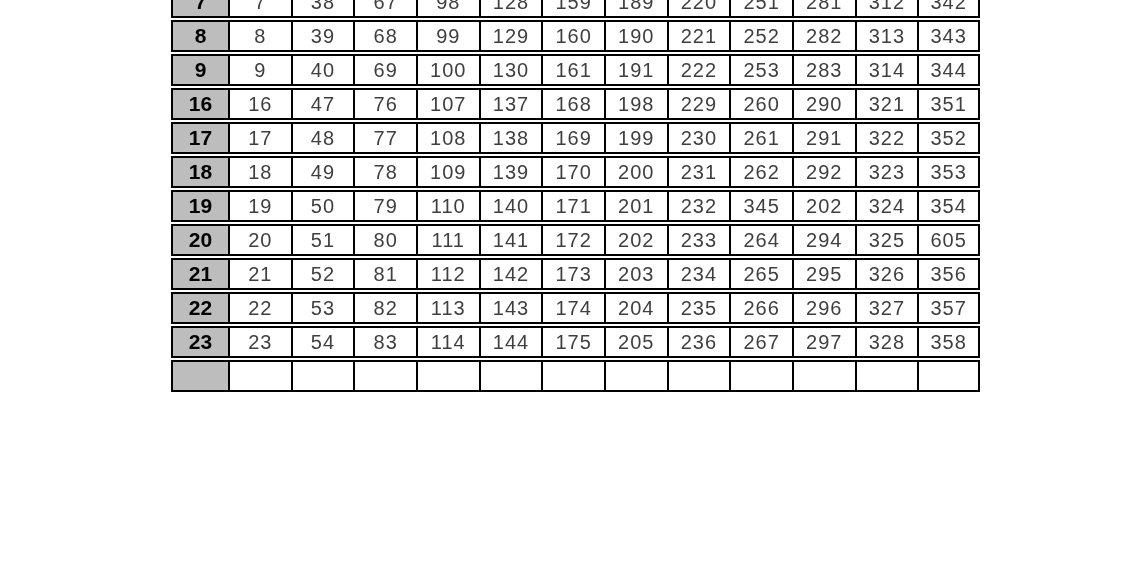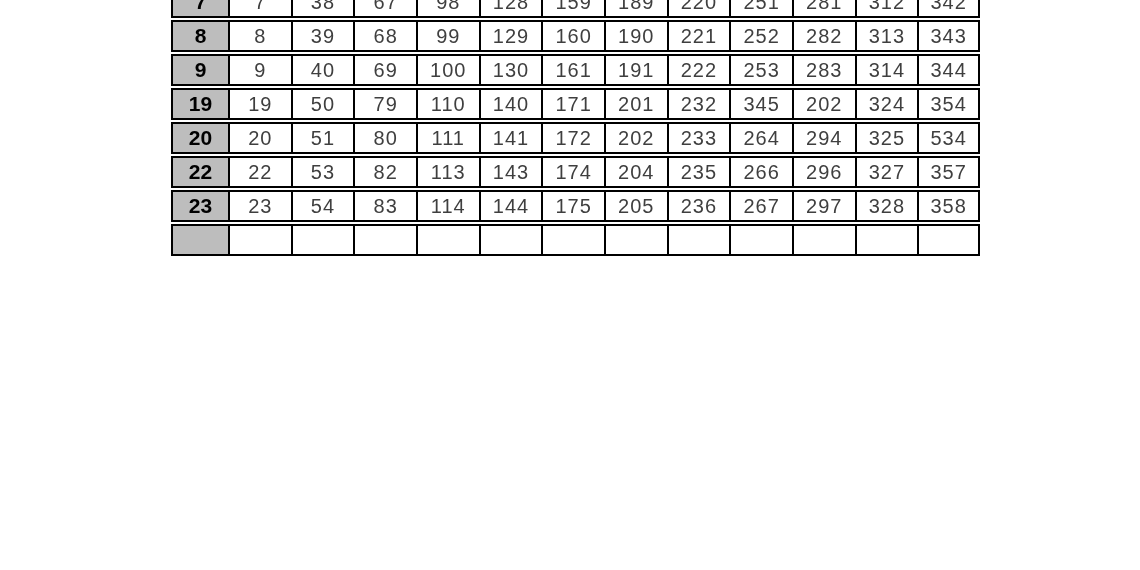--- a/index.html
+++ b/index.html
@@ -120,20 +120,65 @@
           <td>130</td>
           <td>161</td>
           <td>191</td>
           <td>222</td>
           <td>253</td>
           <td>283</td>
           <td>314</td>
           <td>344</td>
         </tr>
         <tr>
+          <td class="day">16</td>
+          <td>16</td>
+          <td>47</td>
+          <td>76</td>
+          <td>107</td>
+          <td>137</td>
+          <td>168</td>
+          <td>198</td>
+          <td>229</td>
+          <td>260</td>
+          <td>290</td>
+          <td>321</td>
+          <td>351</td>
+        </tr>
+        <tr>
+          <td class="day">17</td>
+          <td>17</td>
+          <td>48</td>
+          <td>77</td>
+          <td>108</td>
+          <td>138</td>
+          <td>169</td>
+          <td>199</td>
+          <td>230</td>
+          <td>261</td>
+          <td>291</td>
+          <td>322</td>
+          <td>352</td>
+        </tr>
+        <tr>
+          <td class="day">18</td>
+          <td>18</td>
+          <td>49</td>
+          <td>78</td>
+          <td>109</td>
+          <td>139</td>
+          <td>170</td>
+          <td>200</td>
+          <td>231</td>
+          <td>262</td>
+          <td>292</td>
+          <td>323</td>
+          <td>353</td>
+        </tr>
+        <tr>
           <td class="day">19</td>
           <td>19</td>
           <td>50</td>
           <td>79</td>
           <td>110</td>
           <td>140</td>
           <td>171</td>
           <td>201</td>
           <td>232</td>
           <td>345</td>
@@ -147,21 +192,36 @@
           <td>51</td>
           <td>80</td>
           <td>111</td>
           <td>141</td>
           <td>172</td>
           <td>202</td>
           <td>233</td>
           <td>264</td>
           <td>294</td>
           <td>325</td>
-          <td>534</td>
+          <td>605</td>
+        </tr>
+        <tr>
+          <td class="day">21</td>
+          <td>21</td>
+          <td>52</td>
+          <td>81</td>
+          <td>112</td>
+          <td>142</td>
+          <td>173</td>
+          <td>203</td>
+          <td>234</td>
+          <td>265</td>
+          <td>295</td>
+          <td>326</td>
+          <td>356</td>
         </tr>
         <tr>
           <td class="day">22</td>
           <td>22</td>
           <td>53</td>
           <td>82</td>
           <td>113</td>
           <td>143</td>
           <td>174</td>
           <td>204</td>

